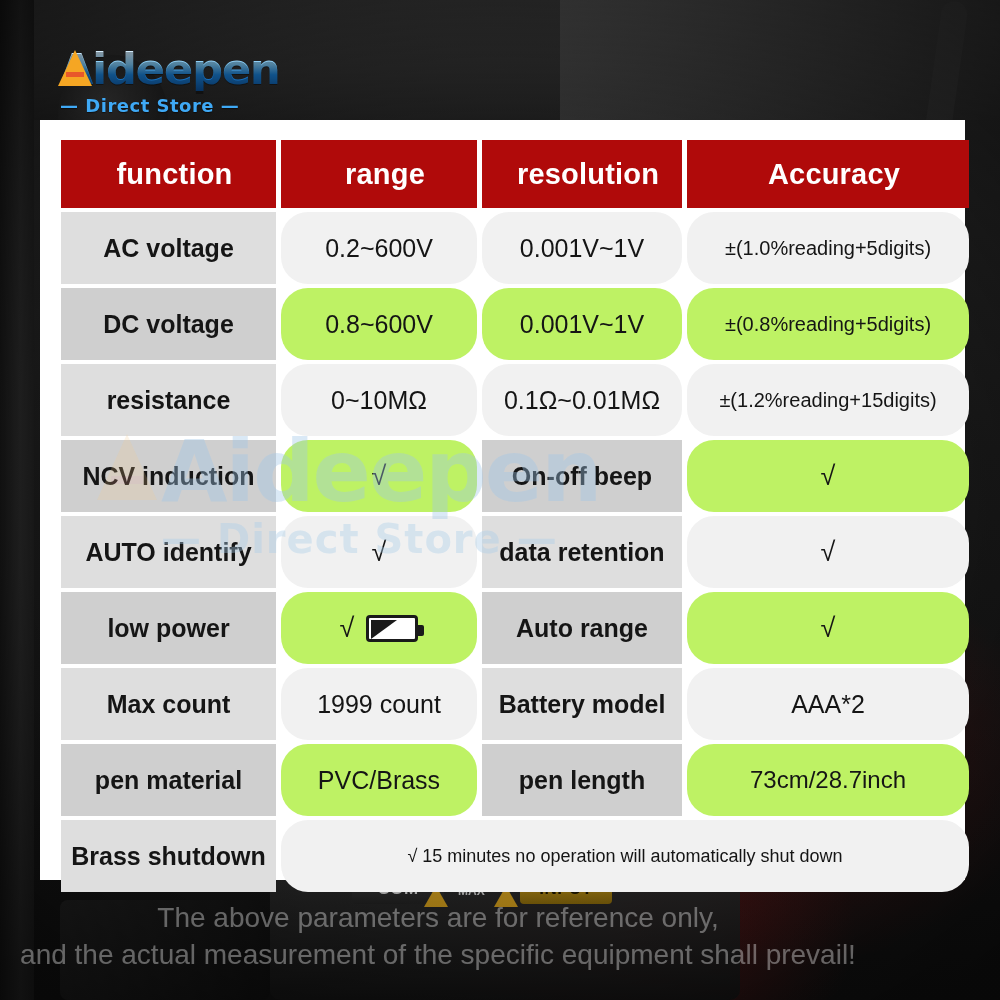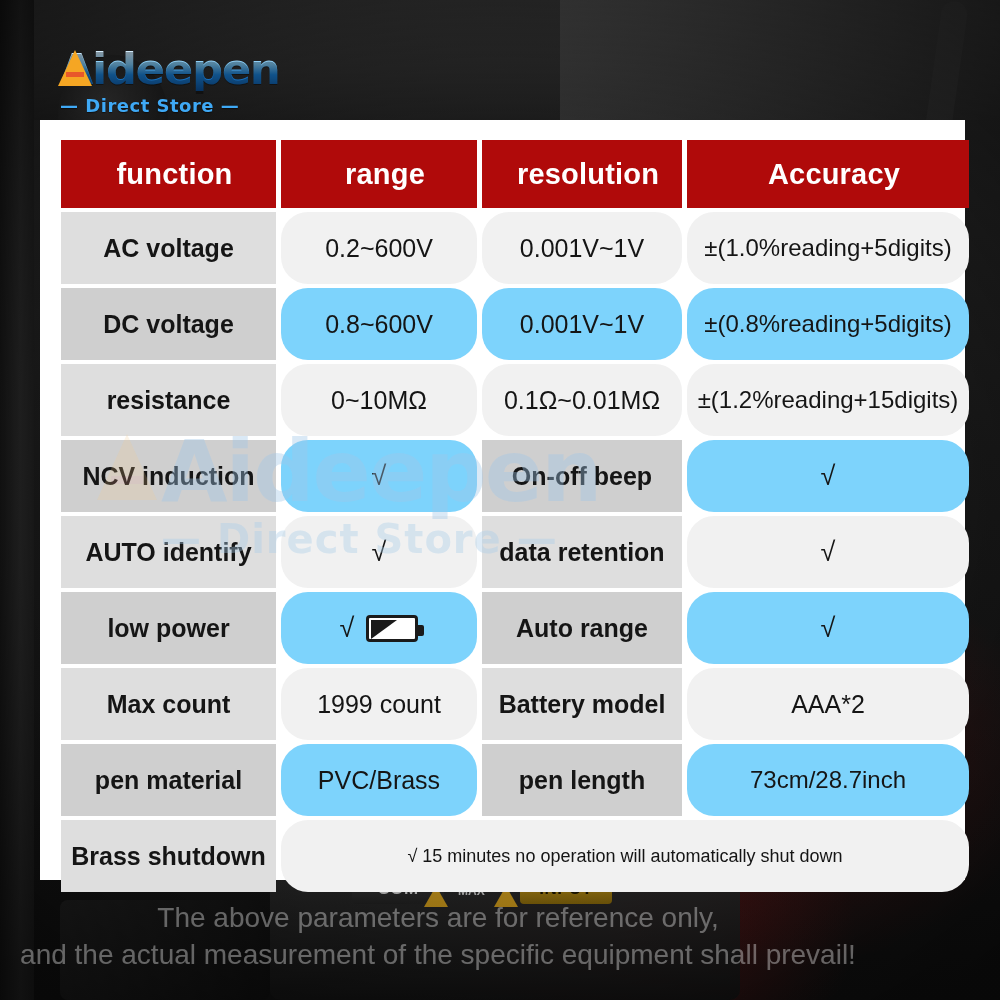--- a/index.html
+++ b/index.html
@@ -165,22 +165,22 @@
     font-size: 25px;
     color: #151515;
     height: 72px;
     white-space: nowrap;
   }
   td.label  { font-weight: 700; font-size: 25px; }
   td.value  { font-weight: 400; border-radius: 27px; }
   td.sh-a { background: #cfcfcf; }   
   td.sh-b { background: #dedede; }   
   td.sh-c { background: #f1f1f1; }   
-  td.sh-d { background: #7dd3fc; }
-  td.accuracy { font-size: 24px; }
+  td.sh-d { background: #bef264; }
+  td.accuracy { font-size: 20px; }
   td.span3 { text-align: center; font-size: 18px; }
   td.pen-len { font-size: 24px; }
 
   .check { font-size: 27px; font-weight: 400; }
 
   .batt-wrap { display:inline-flex; align-items:center; gap:12px; }
   .batt {
     position: relative;
     width: 52px; height: 27px;
     border: 3px solid #1a1a1a;

